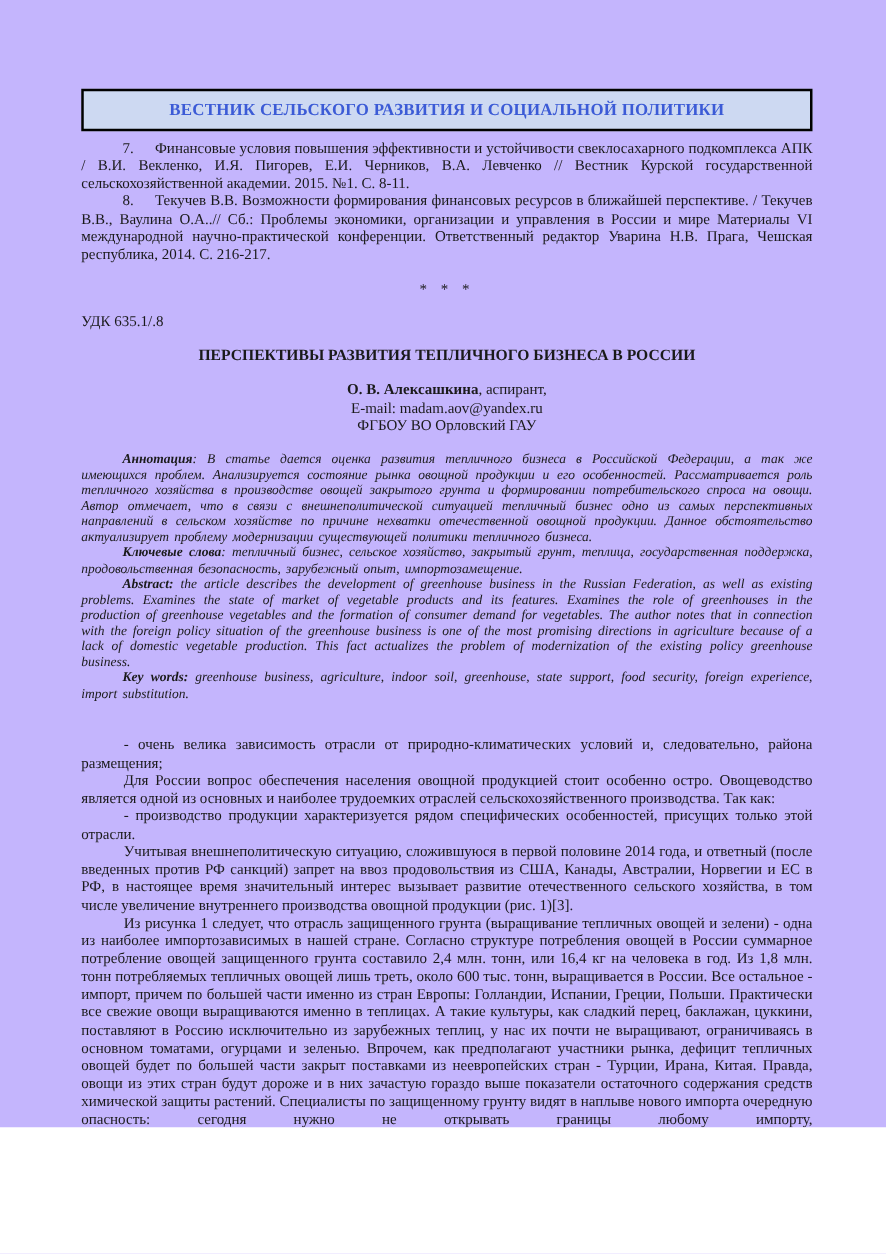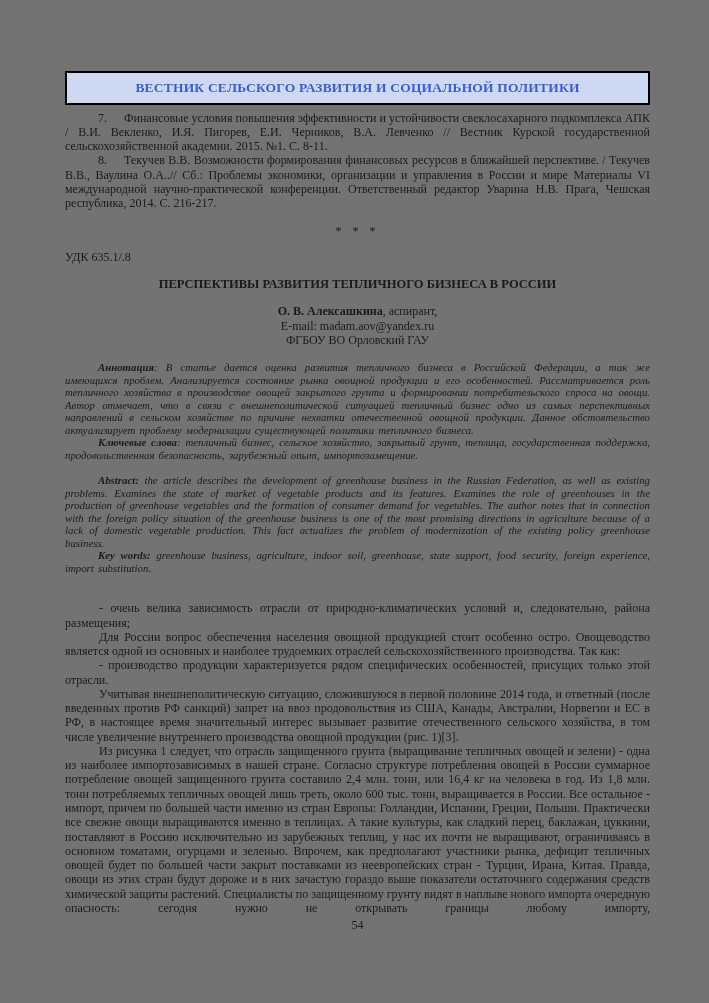--- a/index.html
+++ b/index.html
@@ -6,23 +6,23 @@
     --header-text:#3c5bd6;
     --band-bg:#cdd9f2;
     --badge-bg:#00a651;
     --badge-text:#ffffff;
     --border:#000000;
     --text:#1a1a1a;
   }
   html,body{margin:0;padding:0;background:#ffffff;}
   .page{
     position:relative;
-    width:709px;height:1003px;
+    width:709px;height:902px;
     box-sizing:border-box;
-    background:#737373;
+    background:#c4b5fd;
     color:var(--text);
     font-family:"Liberation Serif",serif;
     font-size:12px;line-height:1.18;
     padding:71px 59px 0 65px;
     overflow:hidden;
   }
   p{margin:0;}
   .band{
     display:flex;align-items:stretch;
     border:2px solid var(--border);
@@ -42,21 +42,21 @@
     font-size:11px;
   }
   .refs{margin-top:6px;}
   .ref{text-align:justify;text-indent:33px;}
   .refnum{margin-right:17px;}
   .sep{margin-top:14px;text-align:center;letter-spacing:4px;}
   .udk{margin-top:12px;}
   .title{margin-top:13px;text-align:center;font-weight:bold;font-size:12.5px;}
   .authors{margin-top:12px;text-align:center;line-height:1.22;}
   .b{font-weight:bold;}
-  .abs-block{margin-top:13px;}
+  .abs-block{}
   .abs-block.first{margin-top:13px;}
   .abs{
     font-style:italic;font-size:10.8px;line-height:1.16;
     text-align:justify;text-indent:33px;
     word-spacing:1.5px;
   }
   .bi{font-weight:bold;}
   .bodytext{margin-top:27px;}
   .bodytext p{text-align:justify;text-indent:34px;line-height:1.19;}
   .bodytext p.cut{text-align-last:justify;}

